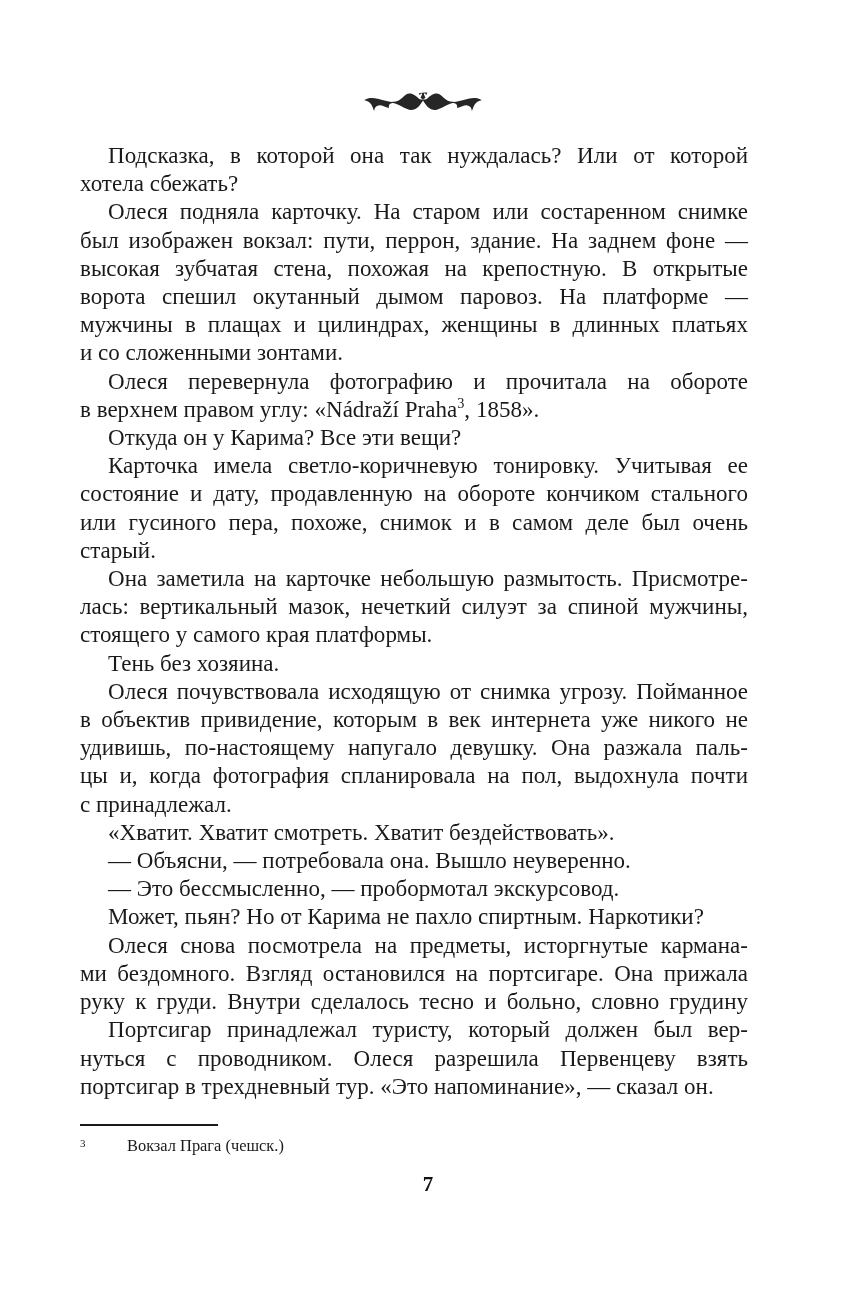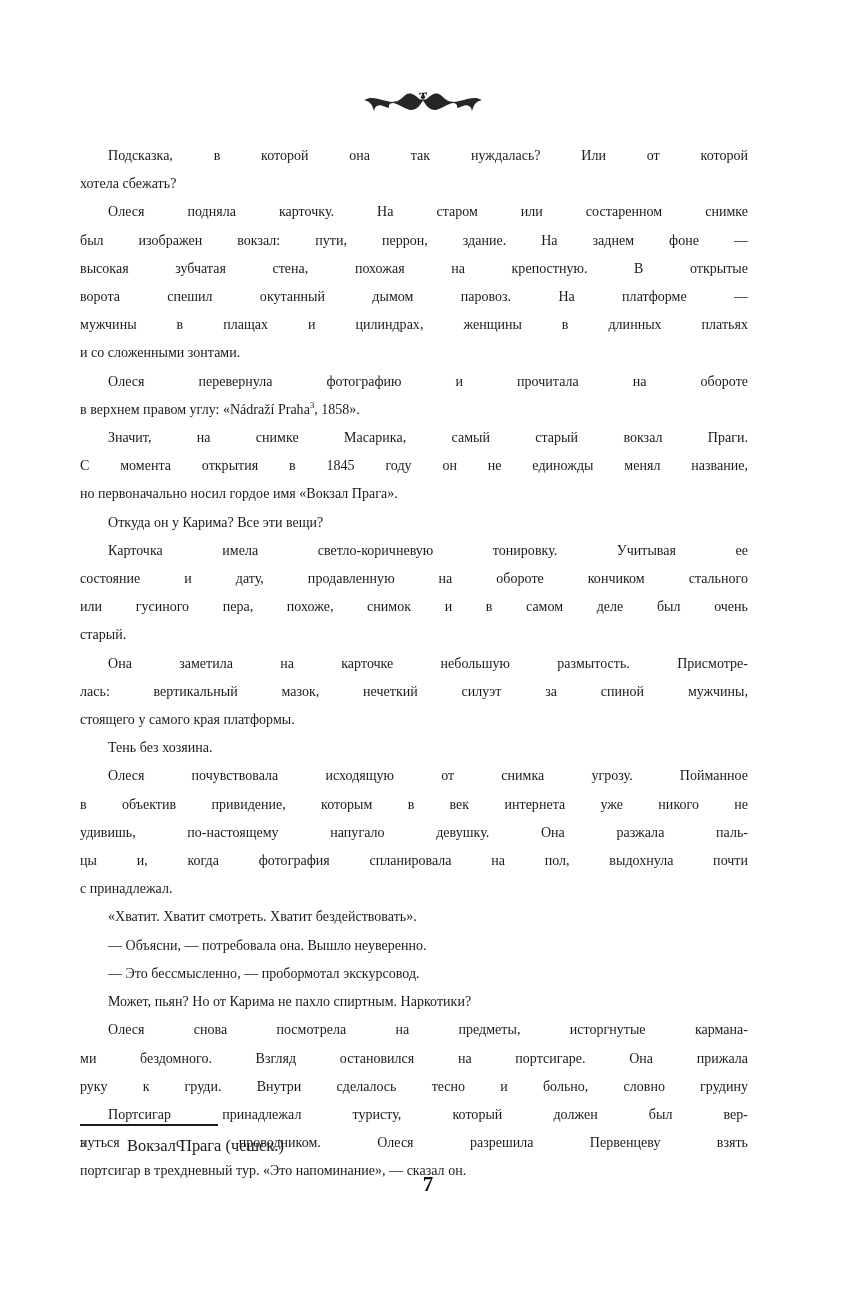--- a/index.html
+++ b/index.html
@@ -38,21 +38,21 @@
 
   
   .textblock {
     position: absolute;
     left: 80px;
     top: 142px;
     width: 668px;
   }
   .para {
     margin: 0;
-    font-size: 14px;
+    font-size: 23px;
     line-height: 28.2px;
     color: #1a1a1a;
     letter-spacing: 0.02px;
   }
   
   .line {
     display: block;
     white-space: pre;
     text-align: justify;
     text-align-last: justify;
@@ -164,25 +164,20 @@
         <span class="line">высокая зубчатая стена, похожая на крепостную. В открытые</span>
         <span class="line">ворота спешил окутанный дымом паровоз. На платформе —</span>
         <span class="line">мужчины в плащах и цилиндрах, женщины в длинных платьях</span>
         <span class="line last">и со сложенными зонтами.</span>
       </p>
       <p class="para">
         <span class="line indent">Олеся перевернула фотографию и прочитала на обороте</span>
         <span class="line last">в верхнем правом углу: «Nádraží Praha<sup class="fnmark">3</sup>, 1858».</span>
       </p>
       <p class="para">
-        <span class="line indent">Значит, на снимке Масарика, самый старый вокзал Праги.</span>
-        <span class="line">С момента открытия в 1845 году он не единожды менял название,</span>
-        <span class="line last">но первоначально носил гордое имя «Вокзал Прага».</span>
-      </p>
-      <p class="para">
         <span class="line last indent">Откуда он у Карима? Все эти вещи?</span>
       </p>
       <p class="para">
         <span class="line indent">Карточка имела светло-коричневую тонировку. Учитывая ее</span>
         <span class="line">состояние и дату, продавленную на обороте кончиком стального</span>
         <span class="line">или гусиного пера, похоже, снимок и в самом деле был очень</span>
         <span class="line last">старый.</span>
       </p>
       <p class="para">
         <span class="line indent">Она заметила на карточке небольшую размытость. Присмотре-</span>

